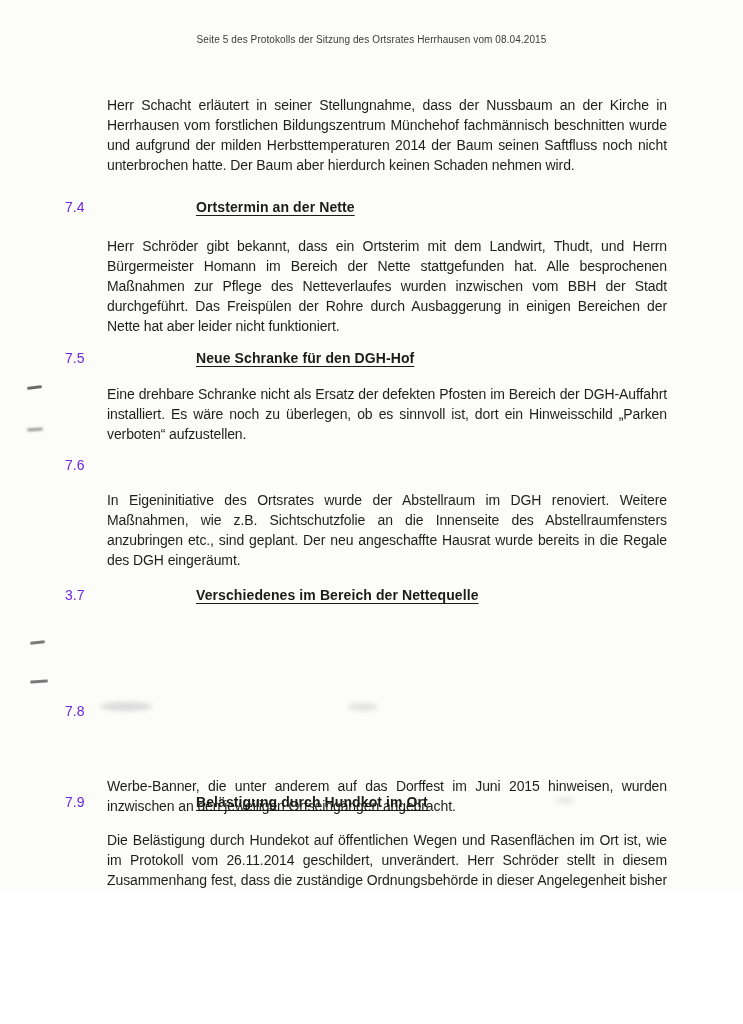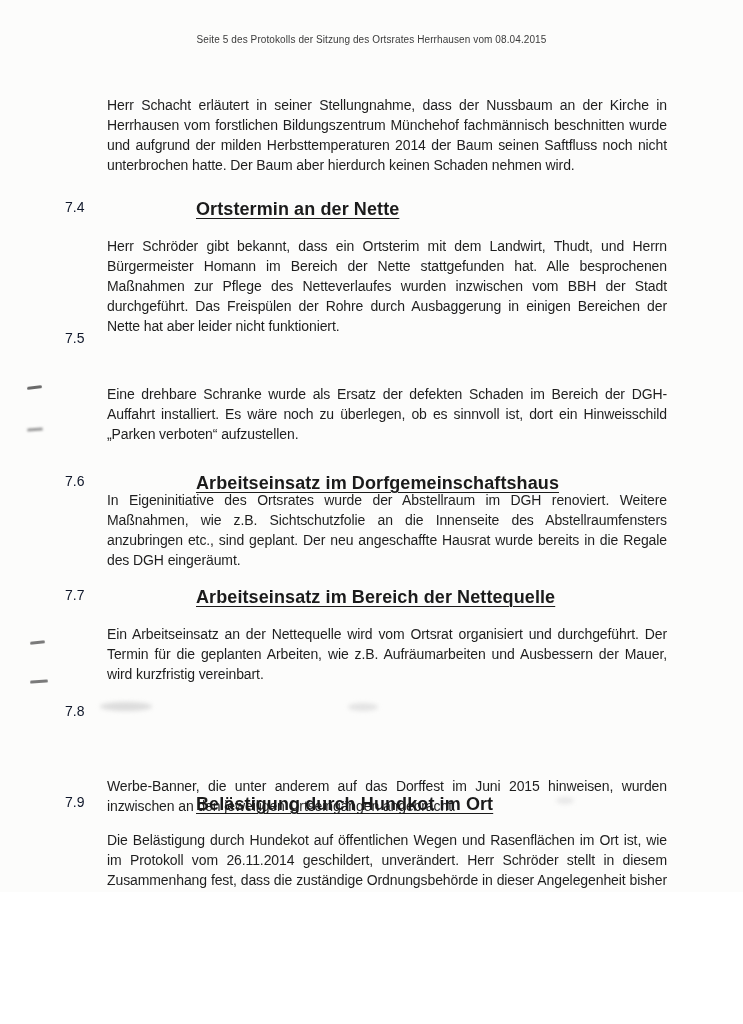--- a/index.html
+++ b/index.html
@@ -12,25 +12,25 @@
     color:#1d1d1d;
   }
   .header{
     position:absolute;top:34px;left:0;width:100%;
     text-align:center;
     font-size:10px;color:#3b3b3b;letter-spacing:.1px;
   }
   .secrow{position:absolute;left:0;width:100%;height:20px;}
   .num{
     position:absolute;left:65px;top:0;
-    font-size:14px;color:#0f172a;
+    font-size:14px;color:#6d28d9;
   }
   .title{
     position:absolute;left:196px;top:0;
-    font-size:18px;font-weight:bold;color:#1b1b1b;
+    font-size:14px;font-weight:bold;color:#1b1b1b;
     text-decoration:underline;
     text-underline-offset:3px;
     text-decoration-thickness:1.2px;
     letter-spacing:.1px;
     white-space:nowrap;
   }
   .para{
     position:absolute;left:107px;width:560px;
     font-size:14px;line-height:20px;
     text-align:justify;
@@ -55,36 +55,35 @@
   <div class="header">Seite 5 des Protokolls der Sitzung des Ortsrates Herrhausen vom 08.04.2015</div>
 
   <div class="para" style="top:95px">Herr Schacht erläutert in seiner Stellungnahme, dass der Nussbaum an der Kirche in Herrhausen vom forstlichen Bildungszentrum Münchehof fachmännisch beschnitten wurde und aufgrund der milden Herbsttemperaturen 2014 der Baum seinen Saftfluss noch nicht unterbrochen hatte. Der Baum aber hierdurch keinen Schaden nehmen wird.</div>
 
   <div class="secrow" style="top:199px">
     <span class="num">7.4</span>
     <span class="title">Ortstermin an der Nette</span>
   </div>
   <div class="para" style="top:236px">Herr Schröder gibt bekannt, dass ein Ortsterim mit dem Landwirt, Thudt, und Herrn Bürgermeister Homann im Bereich der Nette stattgefunden hat. Alle besprochenen Maßnahmen zur Pflege des Netteverlaufes wurden inzwischen vom BBH der Stadt durchgeführt. Das Freispülen der Rohre durch Ausbaggerung in einigen Bereichen der Nette hat aber leider nicht funktioniert.</div>
 
-  <div class="secrow" style="top:330px">
+  <div class="secrow" style="top:350px">
     <span class="num">7.5</span>
+    <span class="title">Neue Schranke für den DGH-Hof</span>
   </div>
-  <div class="para" style="top:384px">Eine drehbare Schranke wurde als Ersatz der defekten Schaden im Bereich der DGH-Auffahrt installiert. Es wäre noch zu überlegen, ob es sinnvoll ist, dort ein Hinweisschild „Parken verboten“ aufzustellen.</div>
+  <div class="para" style="top:384px">Eine drehbare Schranke nicht als Ersatz der defekten Pfosten im Bereich der DGH-Auffahrt installiert. Es wäre noch zu überlegen, ob es sinnvoll ist, dort ein Hinweisschild „Parken verboten“ aufzustellen.</div>
 
-  <div class="secrow" style="top:473px">
+  <div class="secrow" style="top:457px">
     <span class="num">7.6</span>
-    <span class="title">Arbeitseinsatz im Dorfgemeinschaftshaus</span>
   </div>
   <div class="para" style="top:490px">In Eigeninitiative des Ortsrates wurde der Abstellraum im DGH renoviert. Weitere Maßnahmen, wie z.B. Sichtschutzfolie an die Innenseite des Abstellraumfensters anzubringen etc., sind geplant. Der neu angeschaffte Hausrat wurde bereits in die Regale des DGH eingeräumt.</div>
 
   <div class="secrow" style="top:587px">
-    <span class="num">7.7</span>
-    <span class="title">Arbeitseinsatz im Bereich der Nettequelle</span>
+    <span class="num">3.7</span>
+    <span class="title">Verschiedenes im Bereich der Nettequelle</span>
   </div>
-  <div class="para" style="top:624px">Ein Arbeitseinsatz an der Nettequelle wird vom Ortsrat organisiert und durchgeführt. Der Termin für die geplanten Arbeiten, wie z.B. Aufräumarbeiten und Ausbessern der Mauer, wird kurzfristig vereinbart.</div>
 
   <div class="secrow" style="top:703px">
     <span class="num">7.8</span>
   </div>
   <div class="para" style="top:776px">Werbe-Banner, die unter anderem auf das Dorffest im Juni 2015 hinweisen, wurden inzwischen an den jeweiligen Ortseingängen angebracht.</div>
 
   <div class="secrow" style="top:794px">
     <span class="num">7.9</span>
     <span class="title">Belästigung durch Hundkot im Ort</span>
   </div>

